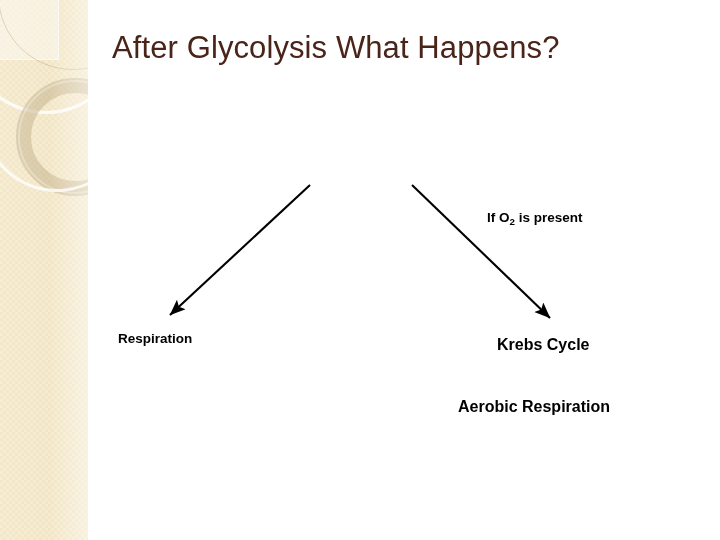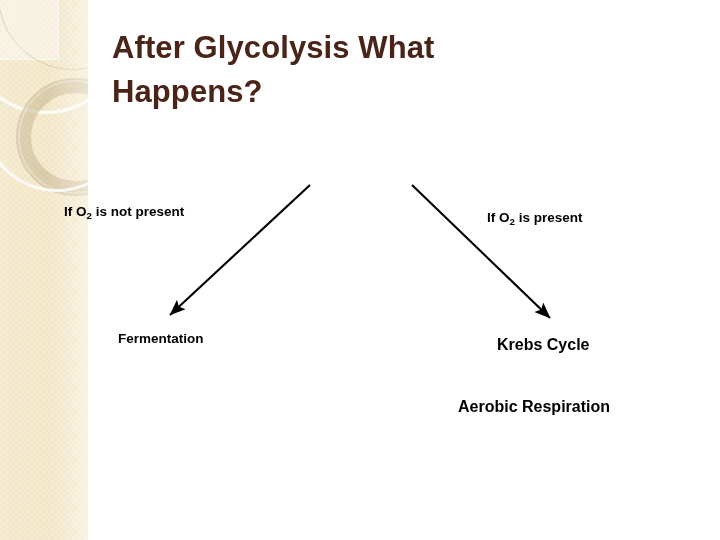--- a/index.html
+++ b/index.html
@@ -109,21 +109,21 @@
 
   
   #title {
     position: absolute;
     left: 112px;
     top: 26px;
     width: 470px;
     color: #4a2418;
     font-size: 31px;
     line-height: 44px;
-    font-weight: bold;
+    font-weight: normal;
     letter-spacing: 0.1px;
     white-space: pre-line;
   }
 
   
   #diagram-svg {
     position: absolute;
     left: 0; top: 0;
     width: 720px; height: 540px;
     pointer-events: none;
@@ -194,23 +194,22 @@
     <defs>
       <marker id="ah" markerWidth="9" markerHeight="9" refX="7.4" refY="3.1" orient="auto" markerUnits="strokeWidth">
         <path d="M0,0 L7.6,3.1 L0,6.2 L1.6,3.1 Z" fill="#000000"></path>
       </marker>
     </defs>
     <line x1="310" y1="185" x2="170" y2="315" stroke="#000000" stroke-width="2.1" marker-end="url(#ah)"></line>
     <line x1="412" y1="185" x2="550" y2="318" stroke="#000000" stroke-width="2.1" marker-end="url(#ah)"></line>
   </svg>
 
 
-  <div class="node-label" id="cond-left-label"><span>If O</span><span class="sub">2</span><span> is not present</span></div>
 
   <div class="node-label" id="cond-right-label"><span>If O</span><span class="sub">2</span><span> is present</span></div>
 
-  <div class="node-label" id="fermentation-label">Fermentation</div>
+  <div class="node-label" id="fermentation-label">Respiration</div>
 
   <div class="node-label" id="krebs-label">Krebs Cycle</div>
 
   <div class="node-label" id="aerobic-label">Aerobic Respiration</div>
 
 </div>
 
 </body></html>

